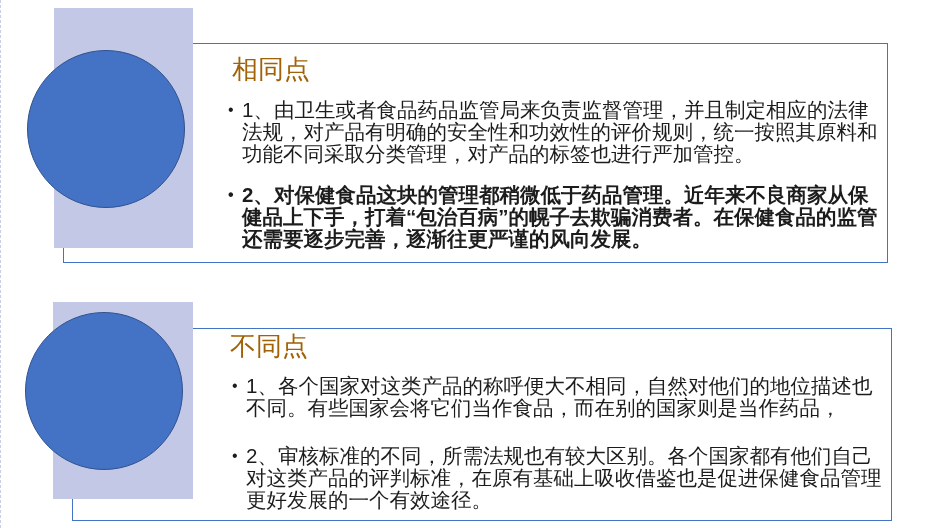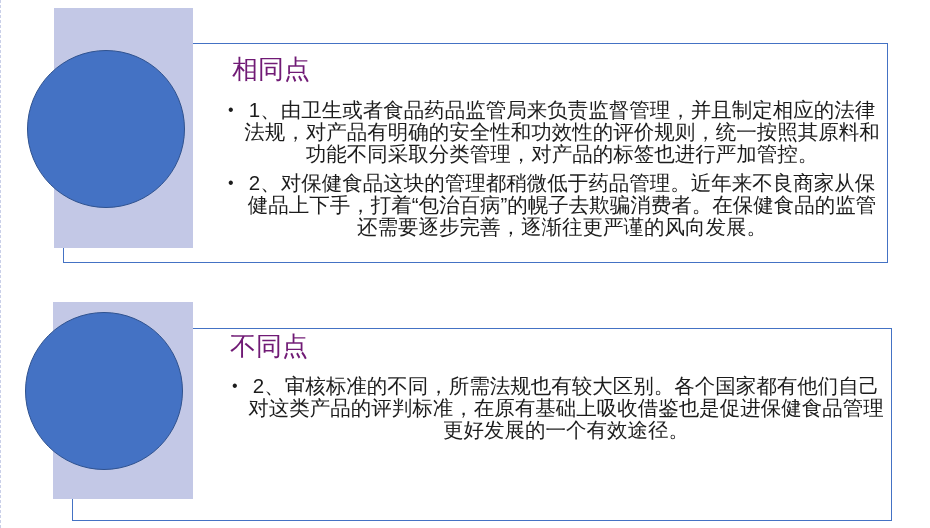--- a/index.html
+++ b/index.html
@@ -36,46 +36,45 @@
     background:#4472C4;
     border:1.5px solid #2F528F;
     box-sizing:border-box;
   }
   .circle-1 { left:27px; top:50px; }
   .circle-2 { left:25px; top:312px; }
 
   .section-title {
     position:absolute;
     font-size:26px; line-height:30px;
-    color:#701a75;
+    color:#a16207;
     white-space:nowrap;
   }
   .title-1 { left:232px; top:54px; }
   .title-2 { left:230px; top:331px; }
 
   .bullets {
     position:absolute;
     list-style:none; margin:0; padding:0;
     font-size:20.5px; line-height:22px;
     color:#1c1c1c;
   }
   .bullets li {
     position:relative;
     padding-left:16px;
     width:640px;
     box-sizing:content-box;
-    text-align:center;
   }
   .bullets li::before {
     content:"\2022";
     position:absolute; left:2px; top:0px;
     font-size:16px;
   }
   .bullets-1 { left:226px; top:99px; }
-  .bullets-1 li + li { margin-top:7px; }
+  .bullets-1 li + li { margin-top:19px;font-weight:bold; }
   .bullets-2 { left:230px; top:375px; }
   .bullets-2 li + li { margin-top:26px; }
 </style>
 </head>
 <body>
 
 <div class="slide-edge"></div>
 
 <div class="content-box box-1"></div>
 <div class="panel-rect rect-1"></div>
@@ -84,14 +83,15 @@
 <ul class="bullets bullets-1">
   <li>1、由卫生或者食品药品监管局来负责监督管理，并且制定相应的法律法规，对产品有明确的安全性和功效性的评价规则，统一按照其原料和功能不同采取分类管理，对产品的标签也进行严加管控。</li>
   <li>2、对保健食品这块的管理都稍微低于药品管理。近年来不良商家从保健品上下手，打着“包治百病”的幌子去欺骗消费者。在保健食品的监管还需要逐步完善，逐渐往更严谨的风向发展。</li>
 </ul>
 
 <div class="content-box box-2"></div>
 <div class="panel-rect rect-2"></div>
 <div class="big-circle circle-2"></div>
 <div class="section-title title-2">不同点</div>
 <ul class="bullets bullets-2">
+  <li>1、各个国家对这类产品的称呼便大不相同，自然对他们的地位描述也不同。有些国家会将它们当作食品，而在别的国家则是当作药品，</li>
   <li>2、审核标准的不同，所需法规也有较大区别。各个国家都有他们自己对这类产品的评判标准，在原有基础上吸收借鉴也是促进保健食品管理更好发展的一个有效途径。</li>
 </ul>
 
 </body></html>

